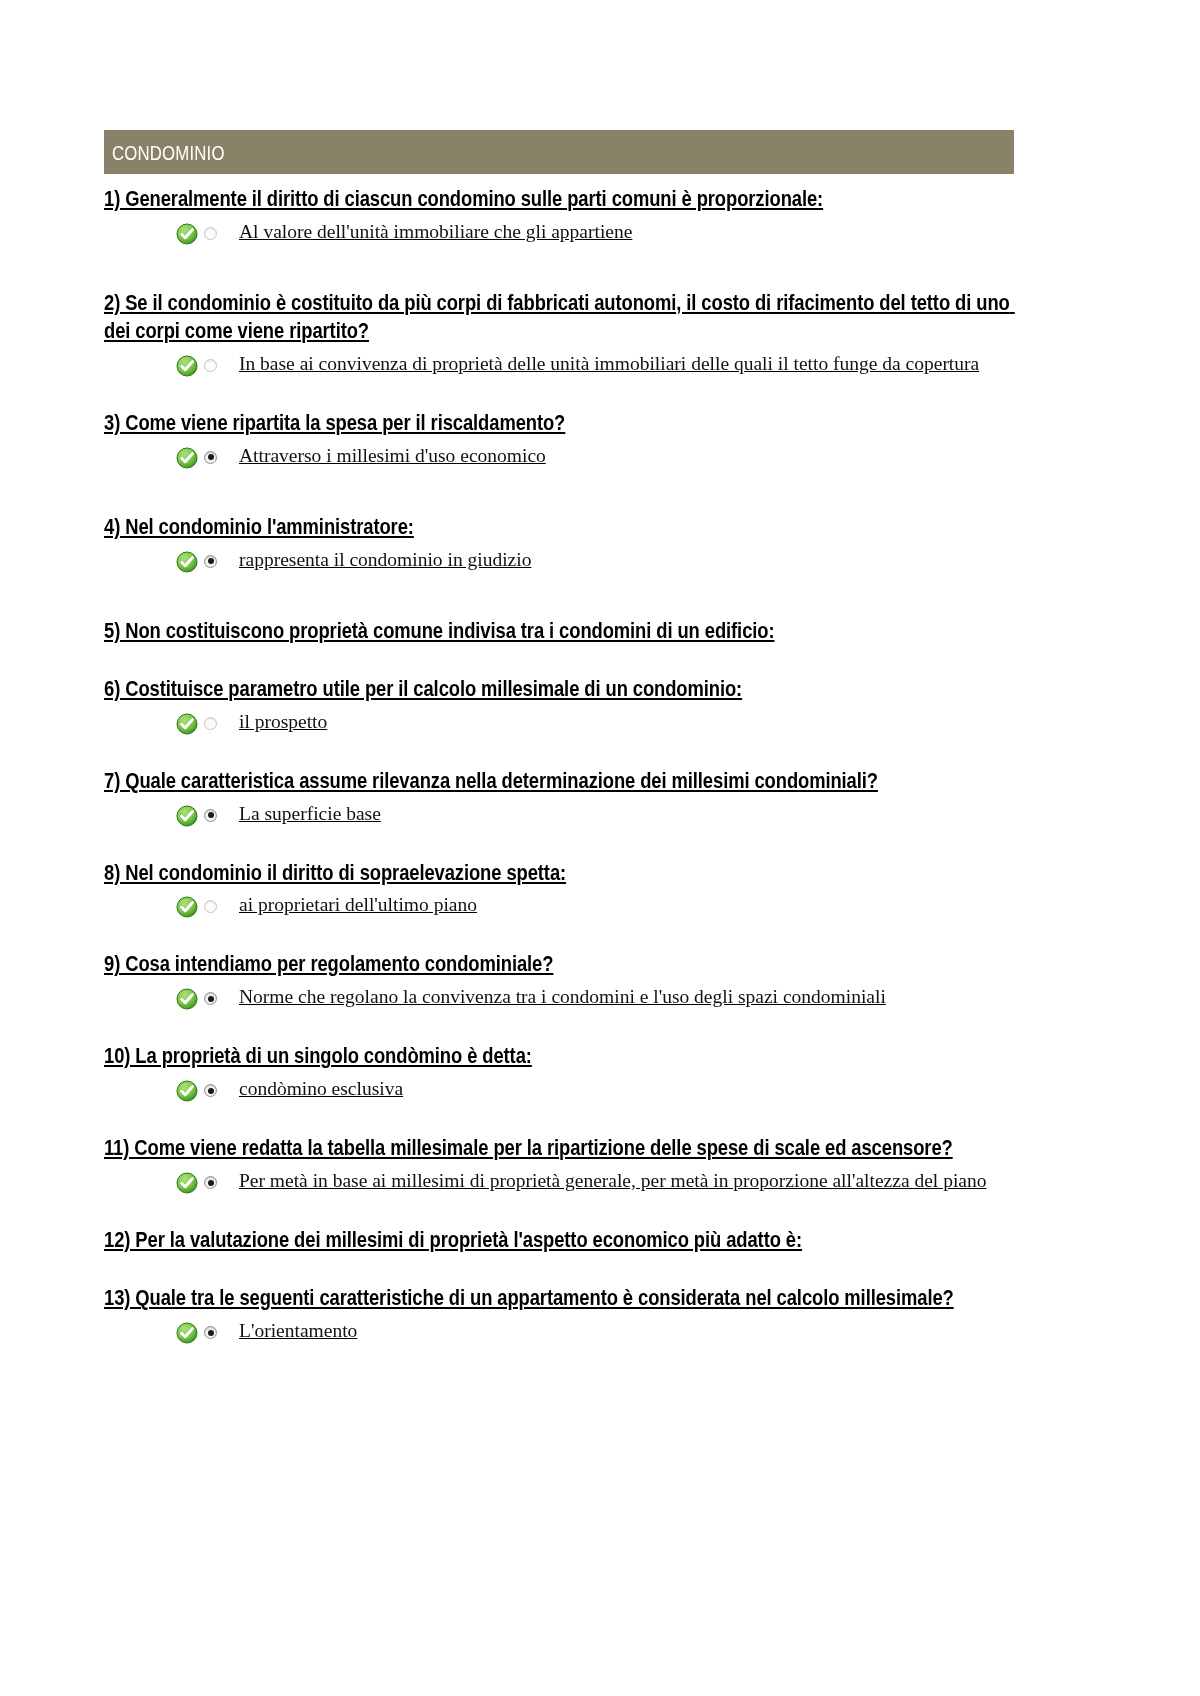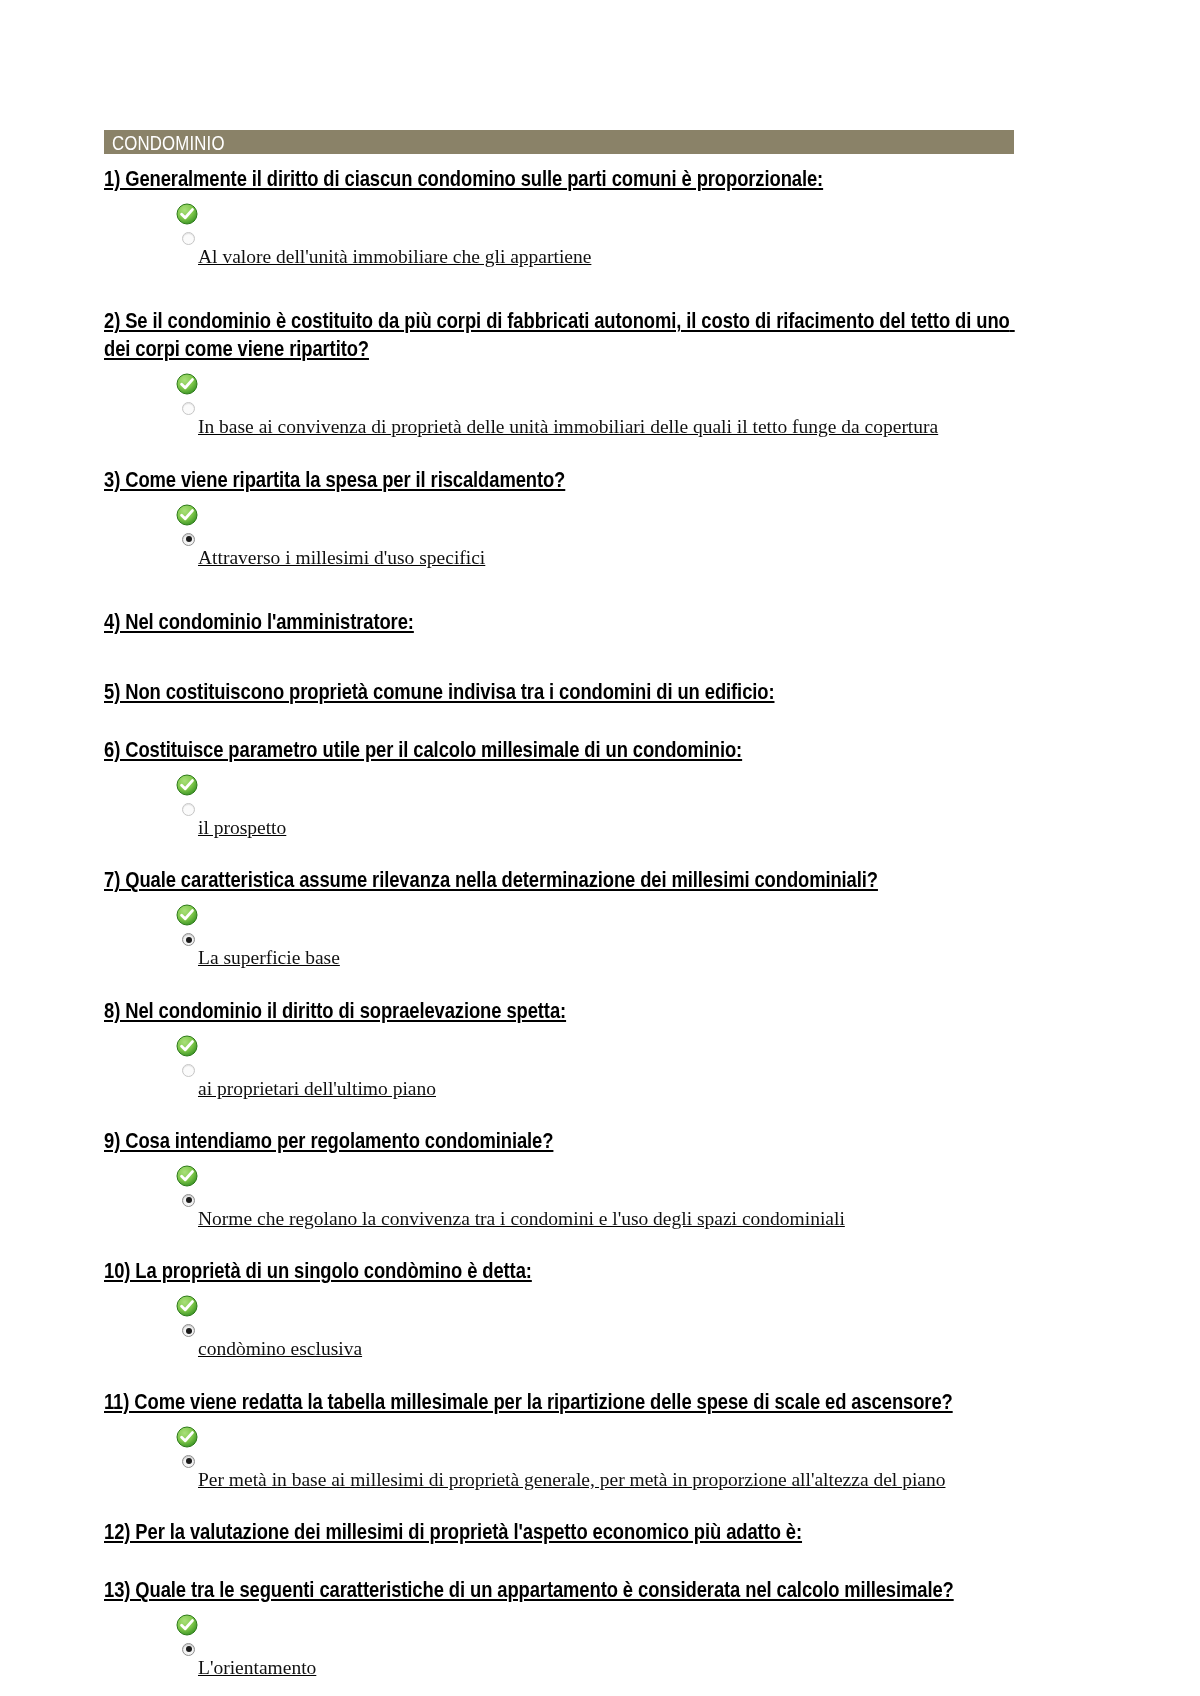--- a/index.html
+++ b/index.html
@@ -19,21 +19,21 @@
   .page {
     position: relative;
     width: 1200px;
     min-height: 1696px;
     padding: 130px 175px 40px 104px;
   }
 
   
   .section-bar {
     background: #8a8268;
-    height: 24px;
+    height: 44px;
     width: 910px;
     display: flex;
     align-items: center;
     padding: 0 12px 0 8px;
     margin-bottom: 12px;
   }
   .section-bar-title {
     color: #ffffff;
     font-family: "Liberation Sans", sans-serif;
     font-size: 21px;
@@ -63,21 +63,20 @@
     margin: 0 0 2px 0;
     white-space: pre-wrap;
   }
 
   .answer-row {
     display: flex;
     align-items: flex-start;
     padding-left: 72px;
     margin-top: 6px;
     min-height: 30px;
-    flex-direction: column;
   }
 
   
   .tick {
     flex: 0 0 auto;
     width: 22px;
     height: 22px;
     position: relative;
     margin-top: 3px;
   }
@@ -190,26 +189,43 @@
                   <stop offset="0%" stop-color="#a9e07a"></stop>
                   <stop offset="55%" stop-color="#7ec64a"></stop>
                   <stop offset="100%" stop-color="#2f8c1e"></stop>
                 </radialGradient>
               </defs>
               <circle cx="11" cy="11" r="10" fill="url(#gg)" stroke="#2c7a18" stroke-width="1"></circle>
               <path d="M5.6 11.3 L9.2 14.8 L16.4 6.6" fill="none" stroke="#ffffff" stroke-width="2.9" stroke-linecap="round" stroke-linejoin="round"></path>
             </svg>
           </span>
           <span class="radio on"></span>
-          <span class="answer-text">Attraverso i millesimi d'uso specifici</span>
+          <span class="answer-text">Attraverso i millesimi d'uso economico</span>
         </div>
         <div class="spacer-lg"></div>
       </div>
       <div class="qa-block">
         <div class="question">4) Nel condominio l'amministratore:</div>
+        <div class="answer-row">
+          <span class="tick">
+            <svg width="22" height="22" viewBox="0 0 22 22" xmlns="http://www.w3.org/2000/svg">
+              <defs>
+                <radialGradient id="gg" cx="38%" cy="30%" r="78%">
+                  <stop offset="0%" stop-color="#a9e07a"></stop>
+                  <stop offset="55%" stop-color="#7ec64a"></stop>
+                  <stop offset="100%" stop-color="#2f8c1e"></stop>
+                </radialGradient>
+              </defs>
+              <circle cx="11" cy="11" r="10" fill="url(#gg)" stroke="#2c7a18" stroke-width="1"></circle>
+              <path d="M5.6 11.3 L9.2 14.8 L16.4 6.6" fill="none" stroke="#ffffff" stroke-width="2.9" stroke-linecap="round" stroke-linejoin="round"></path>
+            </svg>
+          </span>
+          <span class="radio on"></span>
+          <span class="answer-text">rappresenta il condominio in giudizio</span>
+        </div>
         <div class="spacer-lg"></div>
       </div>
       <div class="qa-block">
         <div class="question">5) Non costituiscono proprietà comune indivisa tra i condomini di un edificio:</div>
         <div class="spacer-md"></div>
       </div>
       <div class="qa-block">
         <div class="question">6) Costituisce parametro utile per il calcolo millesimale di un condominio:</div>
         <div class="answer-row">
           <span class="tick">

